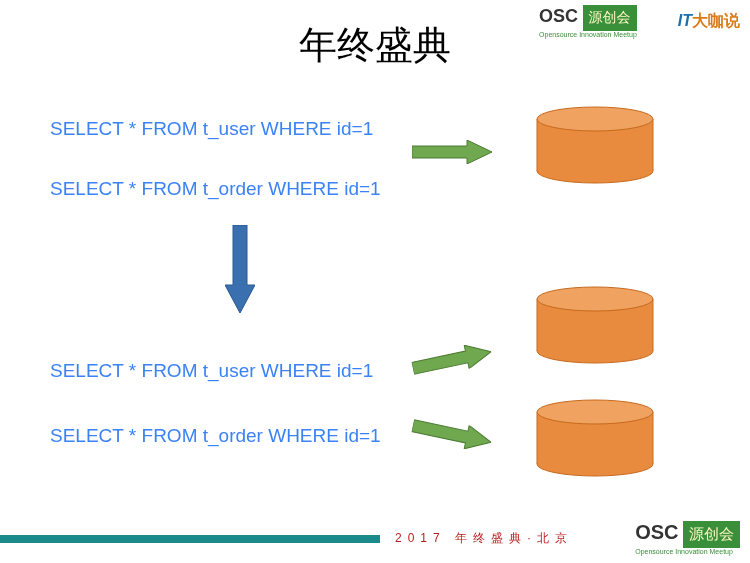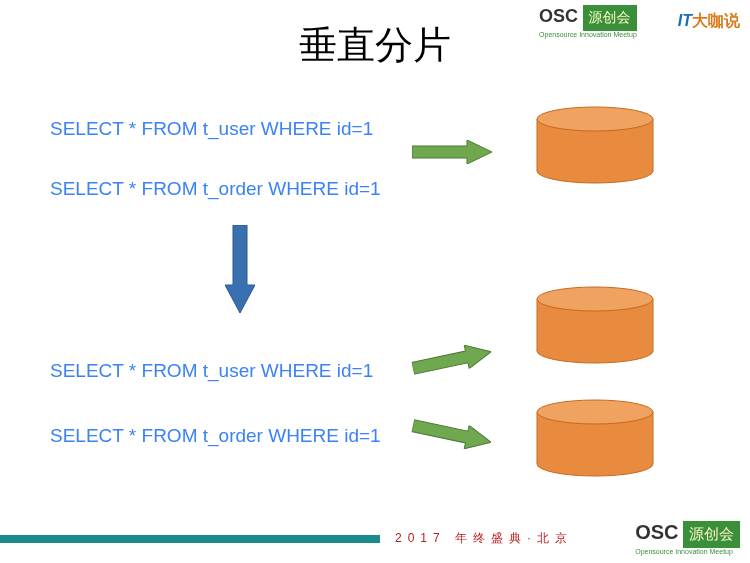--- a/index.html
+++ b/index.html
@@ -118,21 +118,21 @@
       <span class="osc-text">OSC</span>
       <span class="osc-cn">源创会</span>
       <span class="osc-sub">Opensource Innovation Meetup</span>
     </div>
   </div>
   <div class="it-logo">
     <span class="it-it">IT</span><span class="it-cn">大咖说</span>
   </div>
 </div>
 
-<h1 class="title">垂直分片</h1>
+<h1 class="title">年终盛典</h1>
 
 <div class="sql sql1">SELECT * FROM t_user WHERE id=1</div>
 <div class="sql sql2">SELECT * FROM t_order WHERE id=1</div>
 <div class="sql sql3">SELECT * FROM t_user WHERE id=1</div>
 <div class="sql sql4">SELECT * FROM t_order WHERE id=1</div>
 
 <div class="arrow-right arrow1">
   <svg viewBox="0 0 80 24">
       <polygon points="0,6 55,6 55,0 80,12 55,24 55,18 0,18" fill="#6fa84f" stroke="#4d7a32" stroke-width="1"></polygon>
     </svg>

